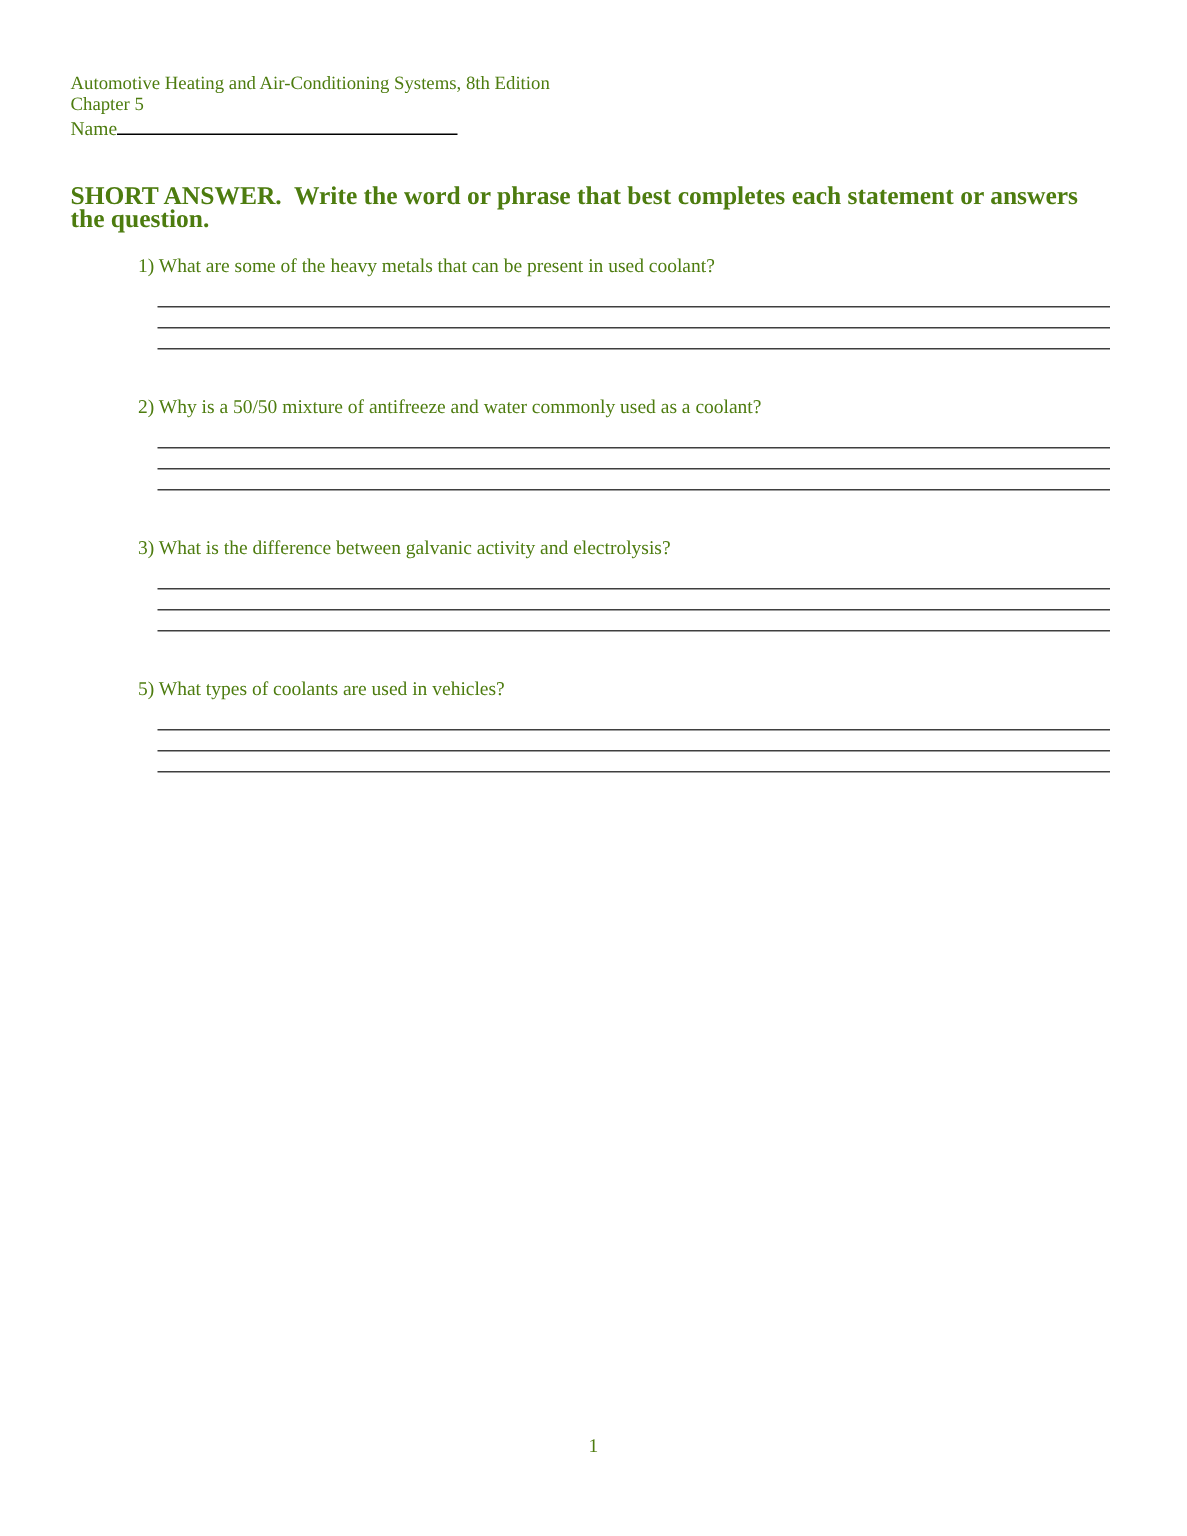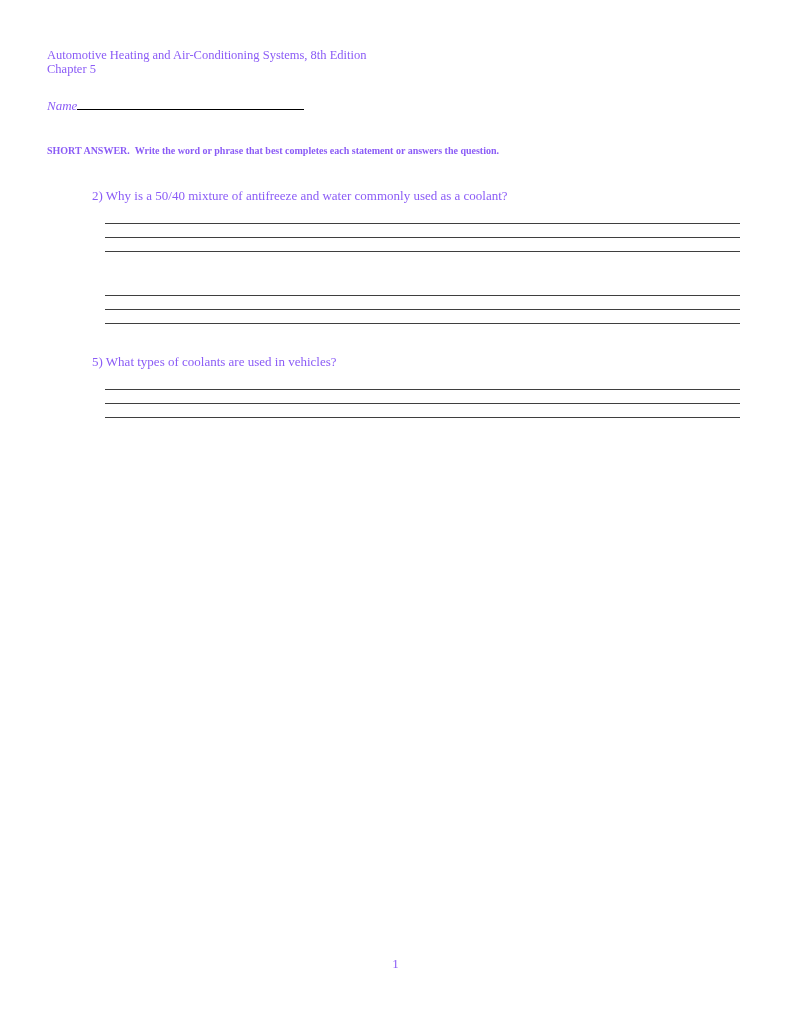--- a/index.html
+++ b/index.html
@@ -6,47 +6,46 @@
     margin: 0;
     padding: 0;
     background: #ffffff;
   }
   .page {
     position: relative;
     width: 791px;
     height: 1024px;
     background: #ffffff;
     font-family: "Liberation Serif", "DejaVu Serif", serif;
-    color: #8b5cf6;
+    color: #4d7c0f;
     overflow: hidden;
   }
   .content {
     padding: 48px 51px 0 47px;
   }
   .header-line {
     font-size: 12.5px;
     line-height: 14px;
   }
   .name-row {
-    margin-top: 20px;
+    margin-top: 0;
     font-size: 13px;
     line-height: 15px;
-    font-style: italic;
   }
   .name-underline {
     display: inline-block;
     width: 227px;
     height: 13px;
     border-bottom: 1px solid #000000;
     vertical-align: baseline;
   }
   .instructions {
     margin-top: 30px;
     font-weight: bold;
-    font-size: 10px;
+    font-size: 17px;
     line-height: 15px;
   }
   .question-block {
     margin-top: 30px;
   }
   .question-block.first {
     margin-top: 16px;
   }
   .question-line {
     margin-left: 45px;
@@ -84,33 +83,46 @@
       <div class="header-line">Automotive Heating and Air-Conditioning Systems, 8th Edition</div>
       <div class="header-line">Chapter 5</div>
     </div>
 
     <div class="name-row">
       <span>Name</span><span class="name-underline"></span>
     </div>
 
     <div class="instructions">SHORT ANSWER.&nbsp; Write the word or phrase that best completes each statement or answers the question.</div>
 
-
-    <div class="question-block">
+    <div class="question-block first">
       <div class="question-line">
-        <span class="q-num">2)</span><span>Why is a 50/40 mixture of antifreeze and water commonly used as a coolant?</span>
+        <span class="q-num">1)</span><span>What are some of the heavy metals that can be present in used coolant?</span>
       </div>
       <div class="answer-lines">
         <div class="answer-line"></div>
         <div class="answer-line"></div>
         <div class="answer-line"></div>
       </div>
     </div>
 
     <div class="question-block">
+      <div class="question-line">
+        <span class="q-num">2)</span><span>Why is a 50/50 mixture of antifreeze and water commonly used as a coolant?</span>
+      </div>
+      <div class="answer-lines">
+        <div class="answer-line"></div>
+        <div class="answer-line"></div>
+        <div class="answer-line"></div>
+      </div>
+    </div>
+
+    <div class="question-block">
+      <div class="question-line">
+        <span class="q-num">3)</span><span>What is the difference between galvanic activity and electrolysis?</span>
+      </div>
       <div class="answer-lines">
         <div class="answer-line"></div>
         <div class="answer-line"></div>
         <div class="answer-line"></div>
       </div>
     </div>
 
 
     <div class="question-block">
       <div class="question-line">

